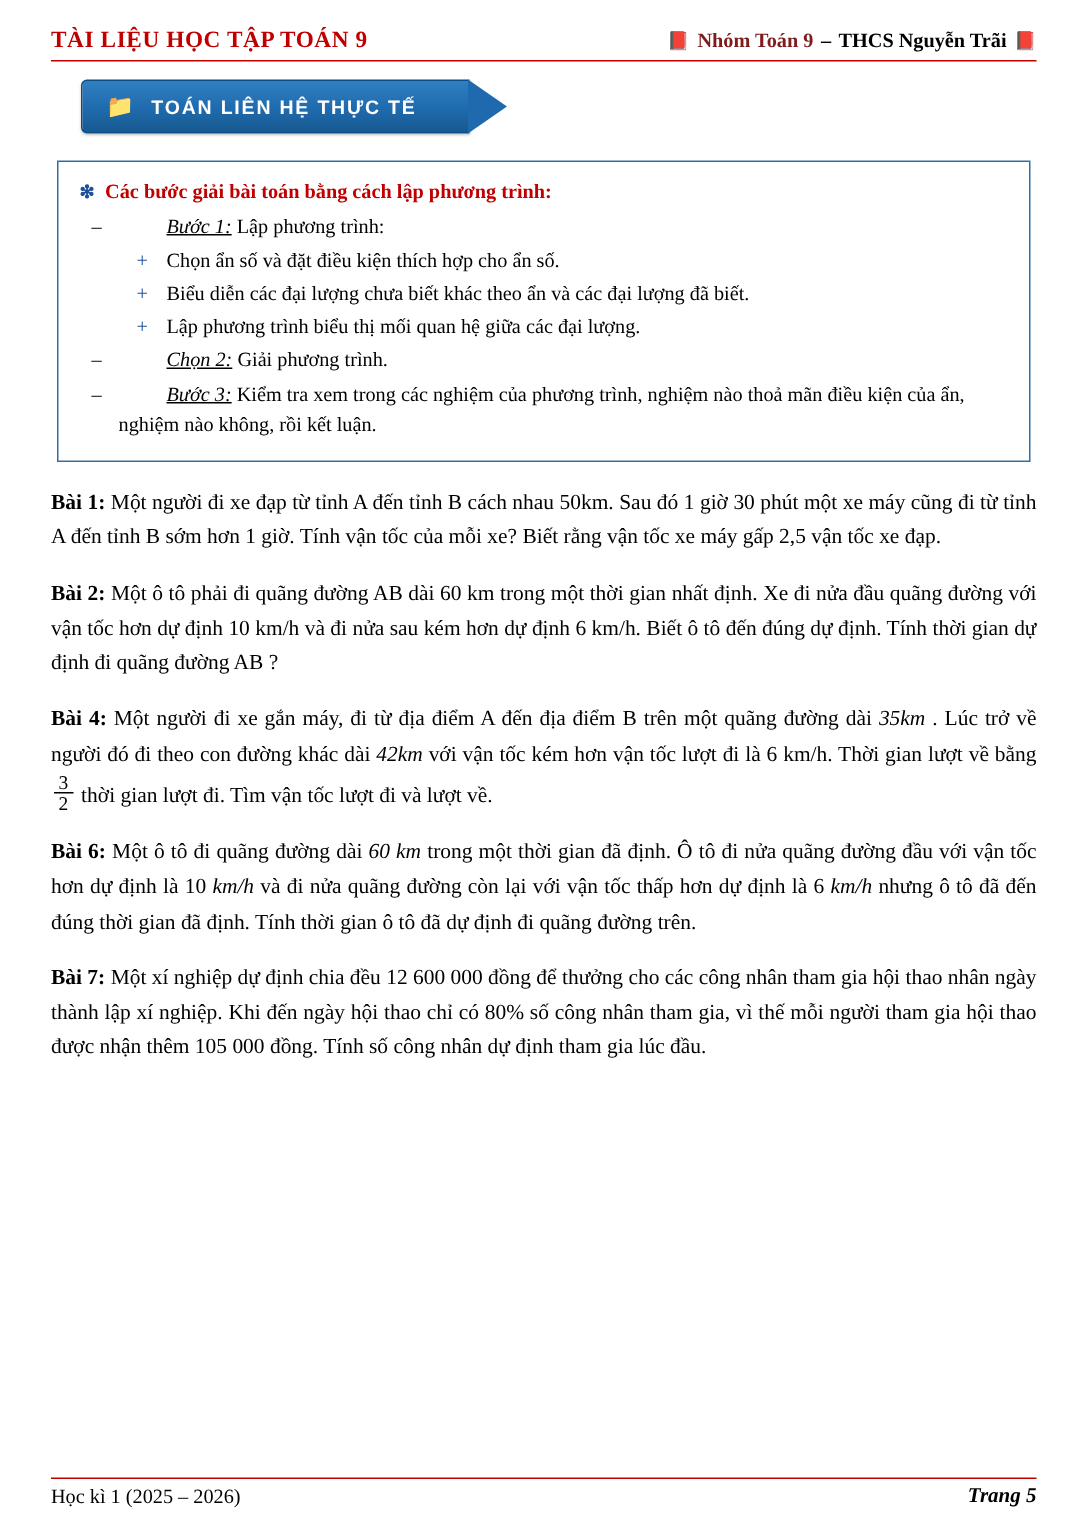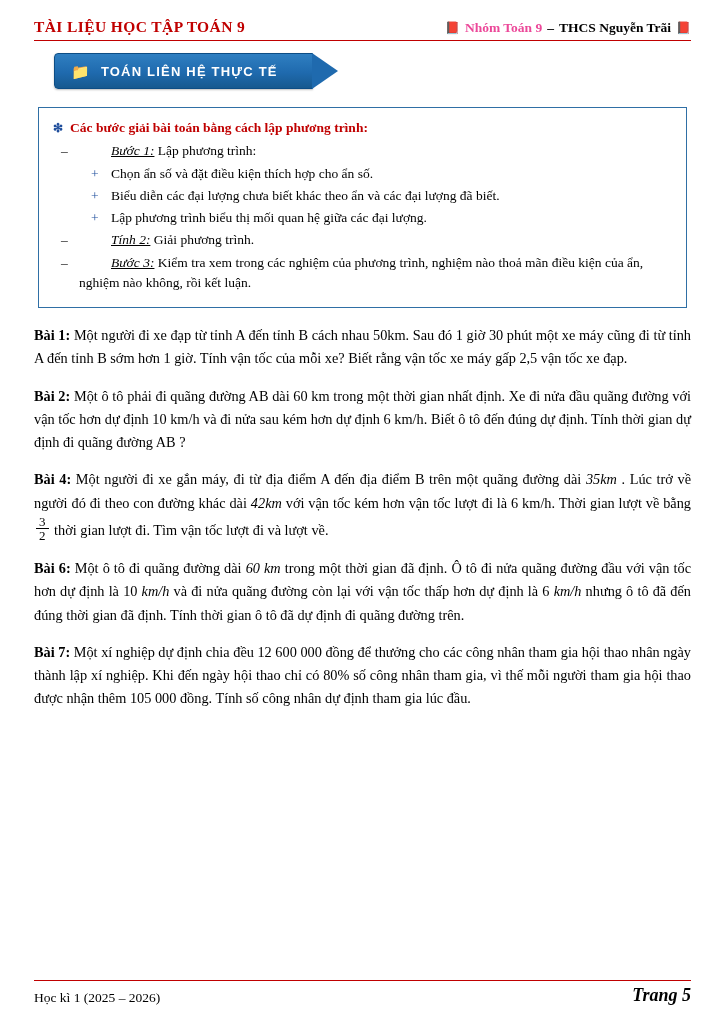--- a/index.html
+++ b/index.html
@@ -34,21 +34,21 @@
     color: #c00000;
     letter-spacing: 0.4px;
   }
   .header-right {
     font-size: 13.5px;
     display: flex;
     align-items: center;
     gap: 5px;
   }
   .header-right .brand {
-    color: #ec4899;
+    color: #7f1d1d;
     font-weight: bold;
   }
   .header-right .school {
     color: #000000;
     font-weight: bold;
   }
   .book-icon {
     color: #c00000;
     font-size: 12px;
     line-height: 1;
@@ -168,21 +168,21 @@
   }
   .footer-row {
     display: flex;
     justify-content: space-between;
     align-items: flex-end;
     font-size: 13.5px;
   }
   .footer-right {
     font-style: italic;
     font-weight: bold;
-    font-size: 18px;
+    font-size: 14px;
     margin-left: 12px;
   }
 </style>
 </head>
 <body>
 
 <div class="page">
 
   <div class="header">
     <div class="header-left">TÀI LIỆU HỌC TẬP TOÁN 9</div>
@@ -227,21 +227,21 @@
       <span class="lv2-text">Biểu diễn các đại lượng chưa biết khác theo ẩn và các đại lượng đã biết.</span>
     </div>
     <div class="lv2">
       <span class="plus">+</span>
       <span class="lv2-text">Lập phương trình biểu thị mối quan hệ giữa các đại lượng.</span>
     </div>
 
     <div class="lv1">
       <span class="dash">–</span>
       <span class="lv1-text">
-        <span class="step-label">Tính 2:</span>
+        <span class="step-label">Chọn 2:</span>
         <span>Giải phương trình.</span>
       </span>
     </div>
 
     <div class="lv1">
       <span class="dash">–</span>
       <span class="lv1-text">
         <span class="step-label">Bước 3:</span>
         <span>Kiểm tra xem trong các nghiệm của phương trình, nghiệm nào thoả mãn điều kiện của ẩn, nghiệm nào không, rồi kết luận.</span>
       </span>

